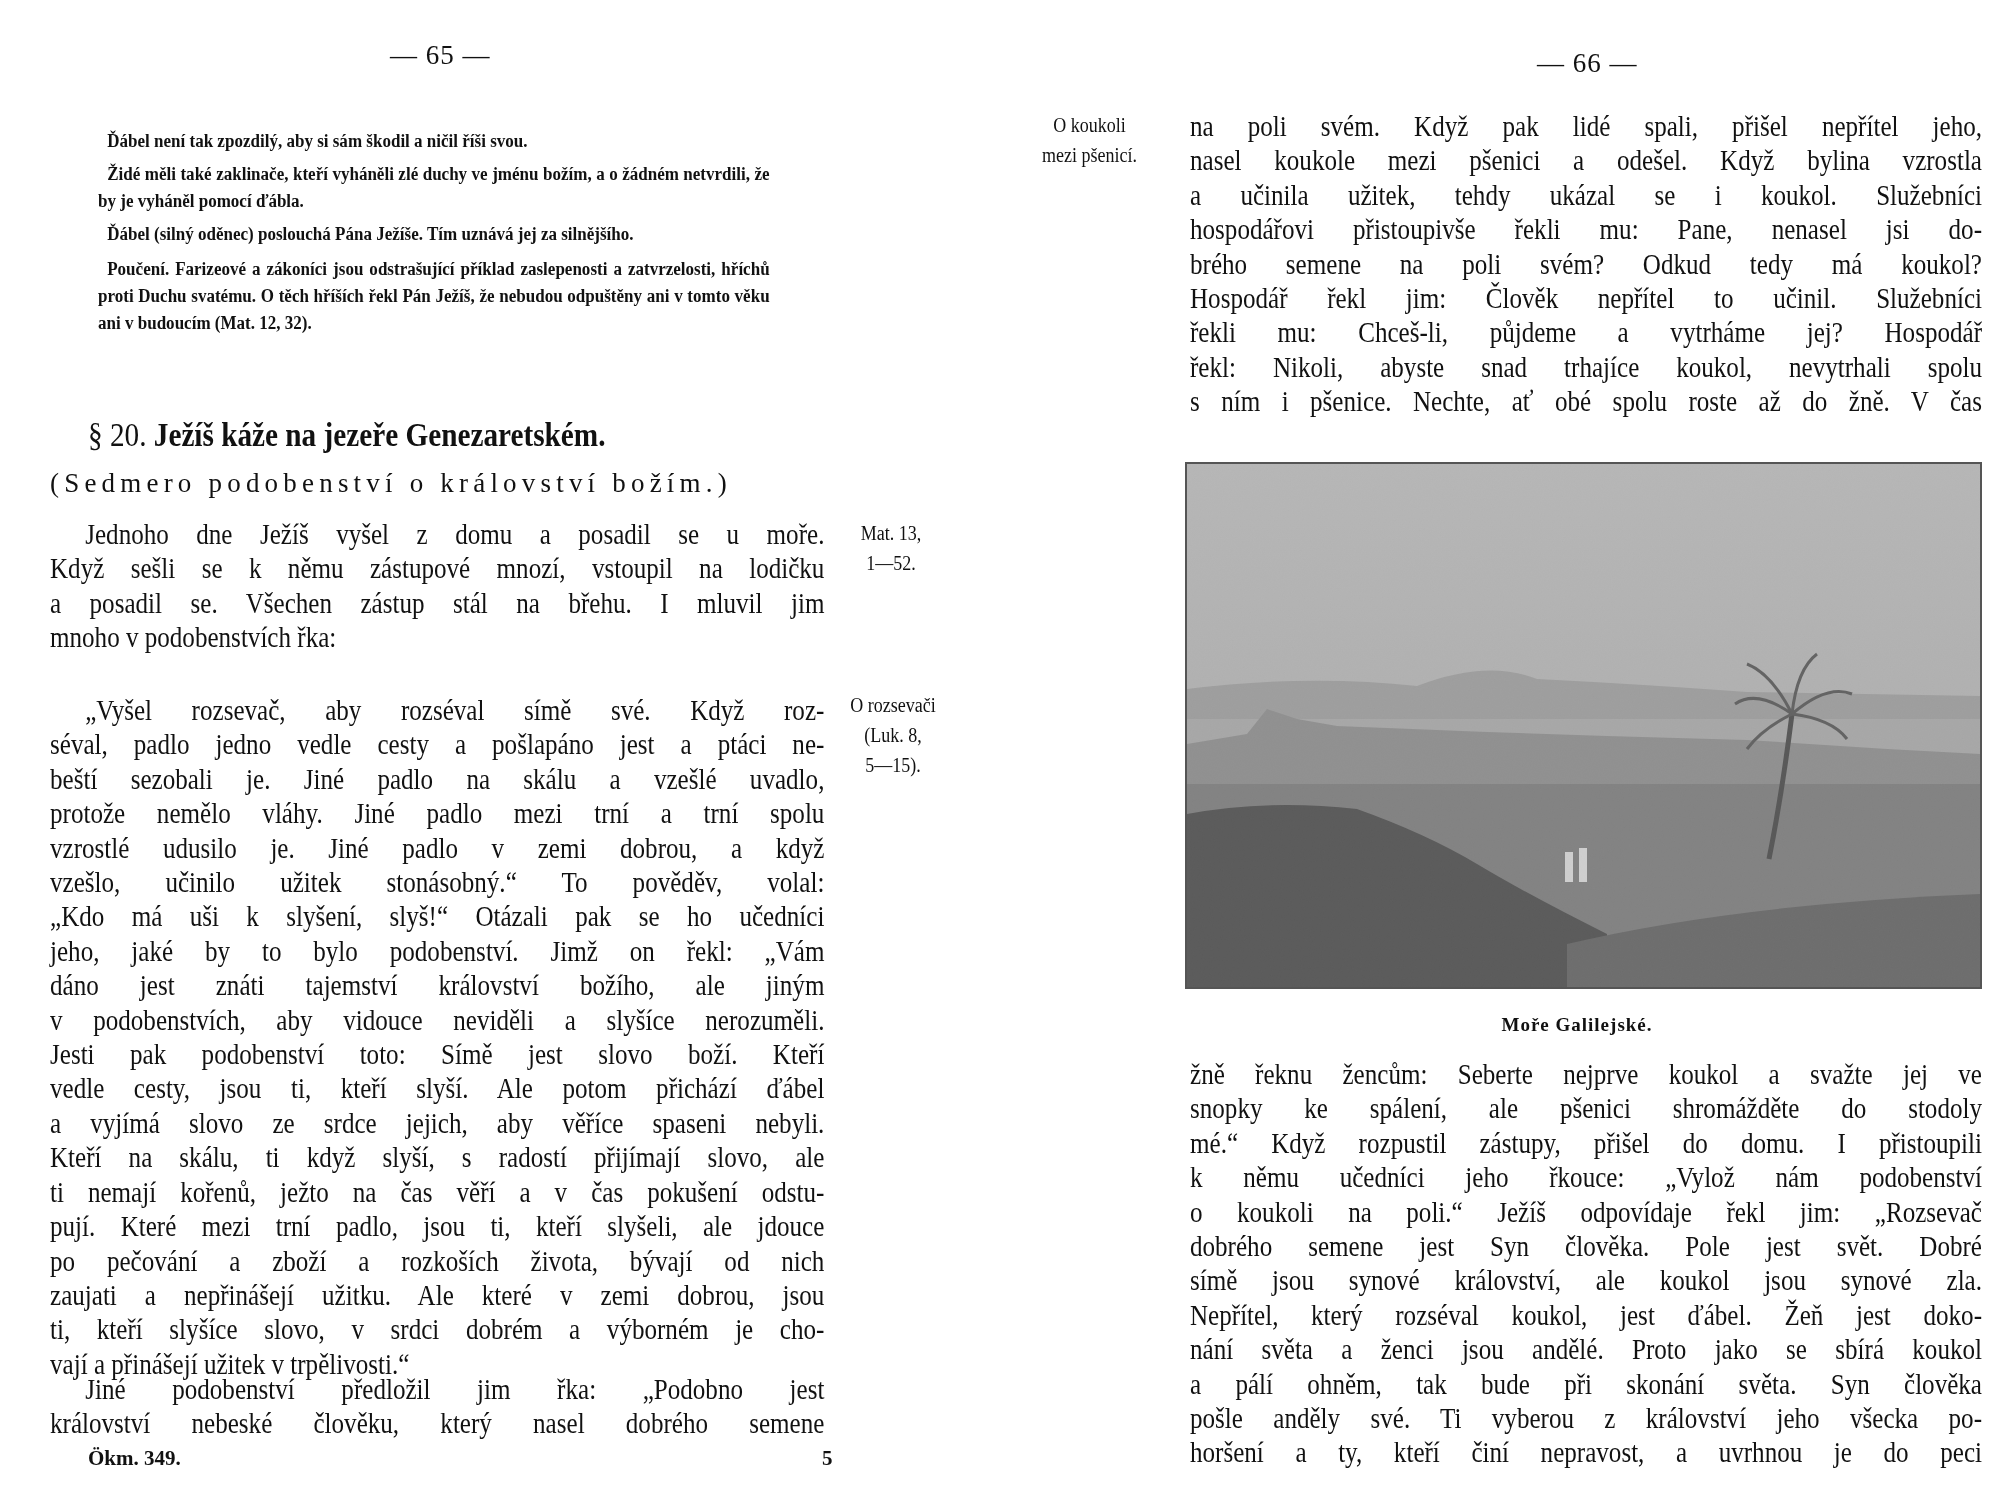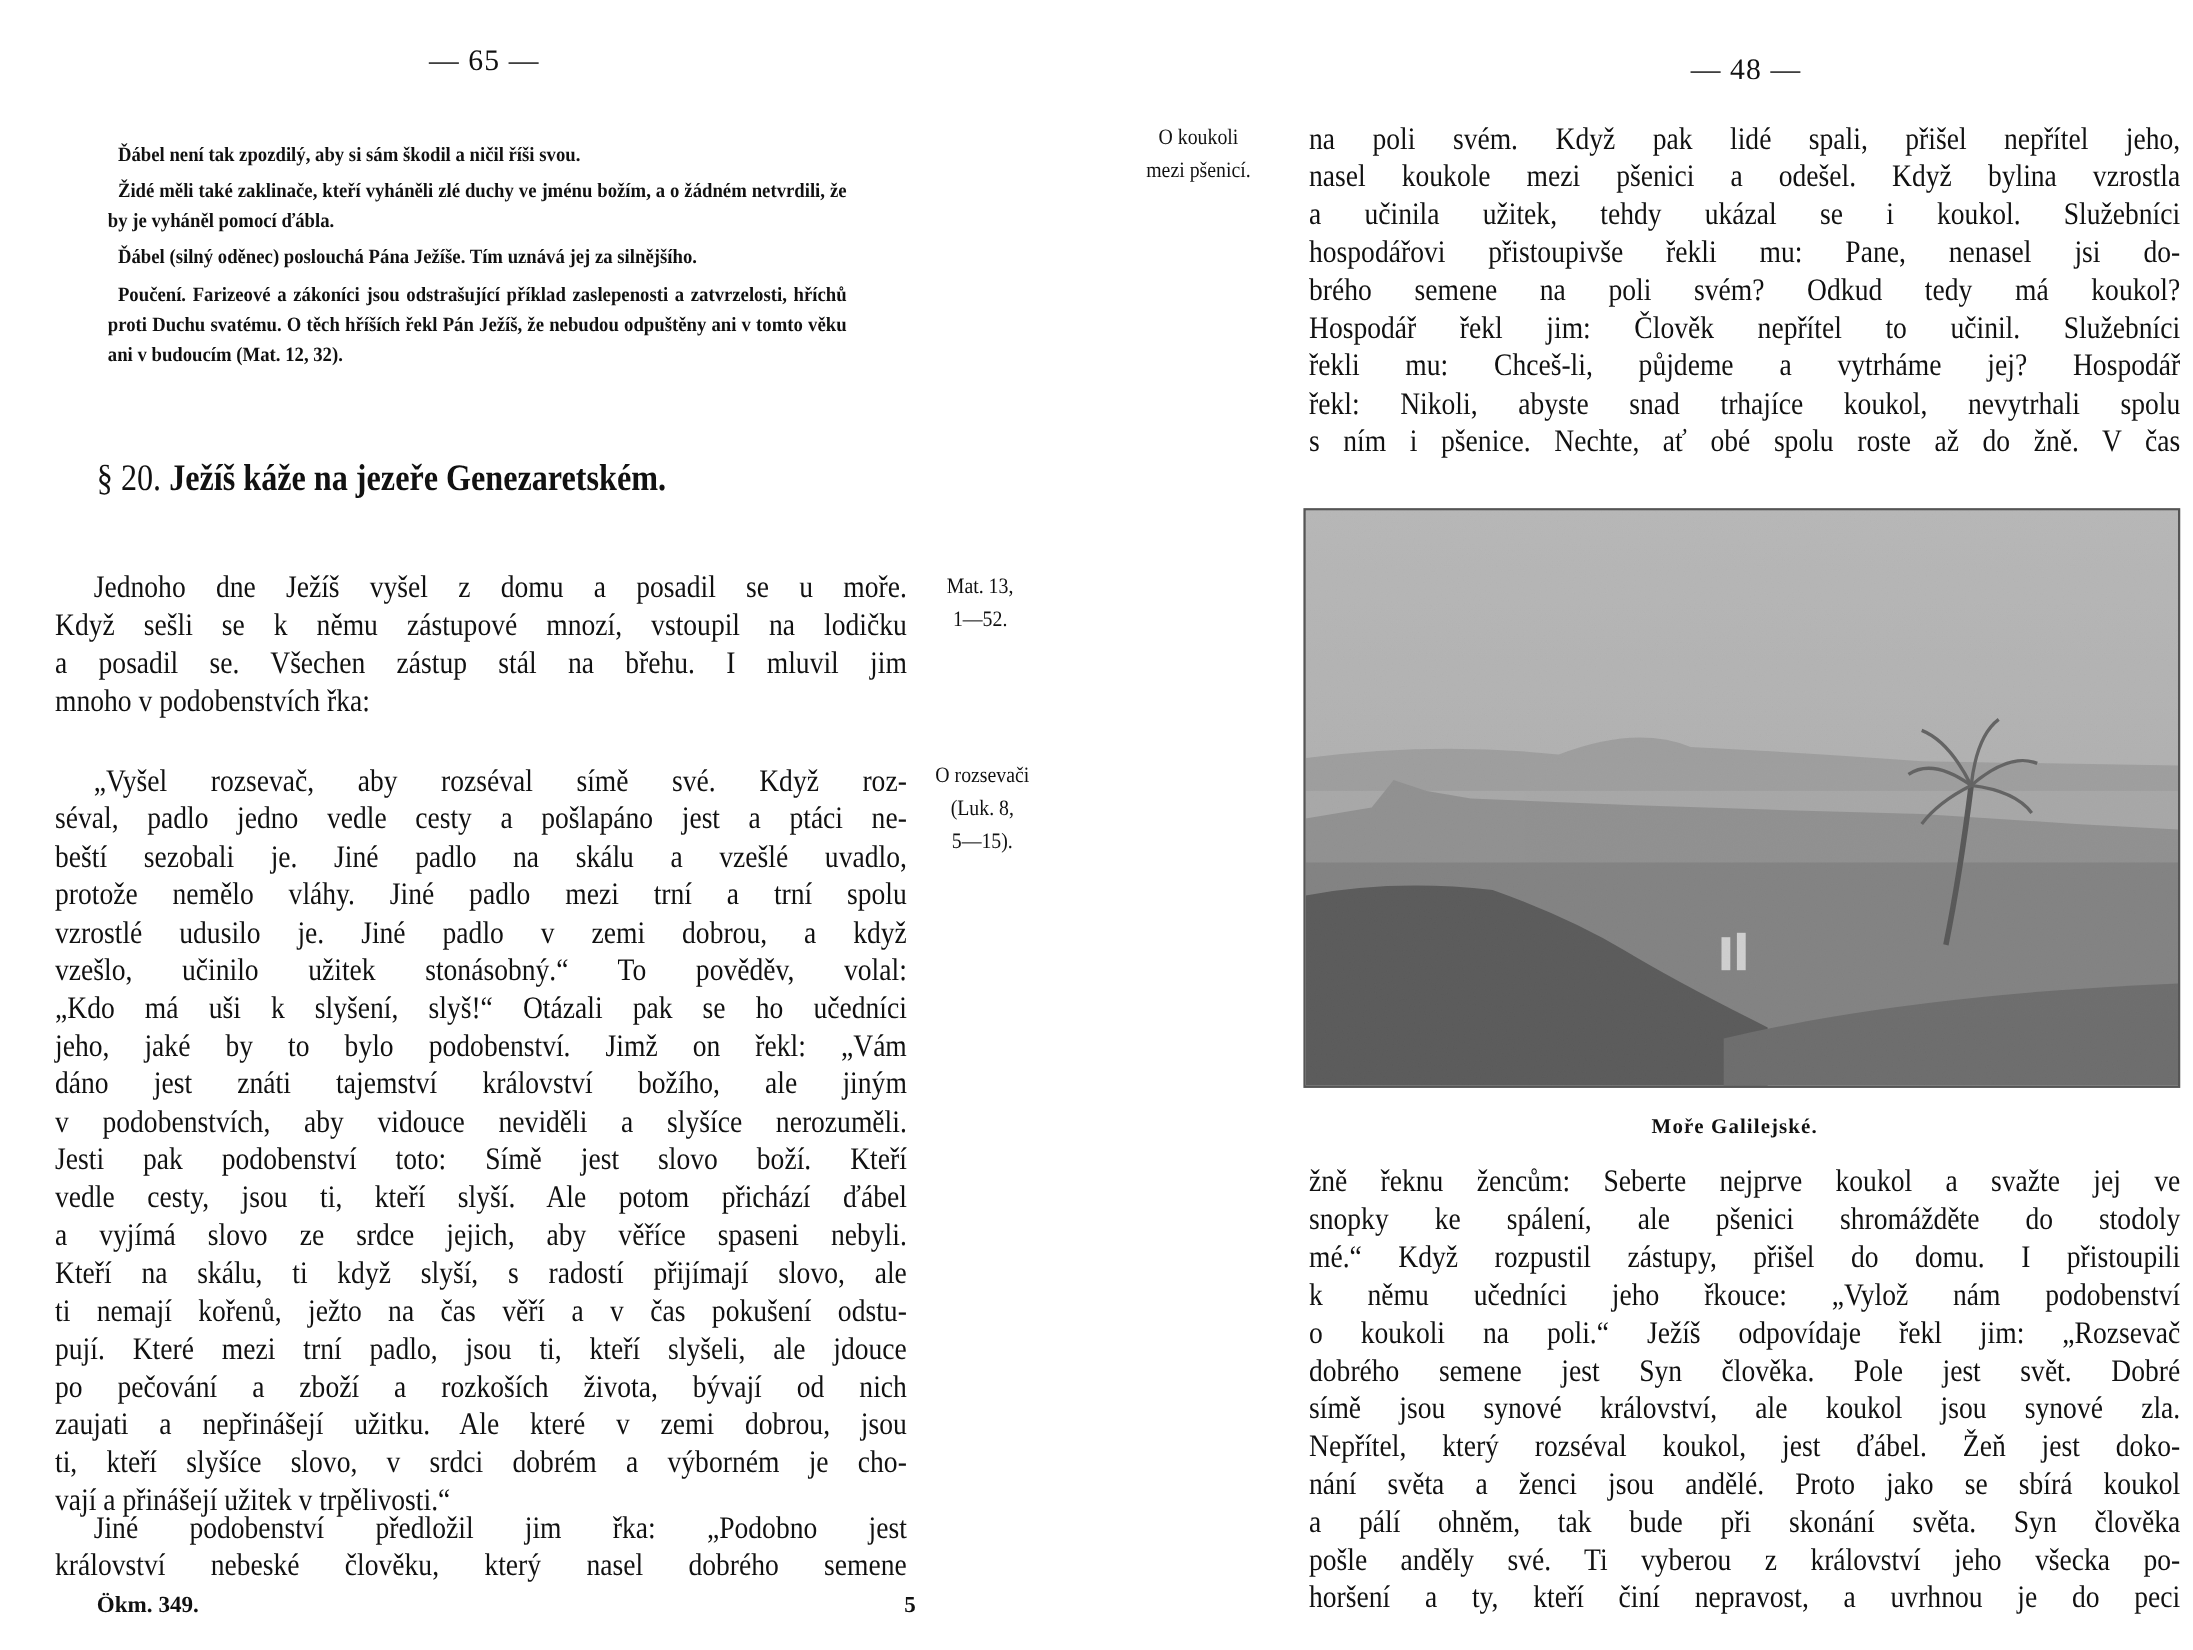--- a/index.html
+++ b/index.html
@@ -64,20 +64,21 @@
     <p class="indent">Ďábel (silný oděnec) poslouchá Pána Ježíše. Tím uznává jej za silnějšího.</p>
     <p class="indent" style="margin-top:8px;">
       <span>Poučení.</span><span style="font-weight:bold;"> Farizeové a zákoníci jsou odstrašující příklad zaslepenosti a zatvrzelosti, hříchů proti Duchu svatému. O těch hříších řekl Pán Ježíš, že nebudou odpuštěny ani v tomto věku ani v budoucím (Mat. 12, 32).</span>
     </p>
   </div>
 
   <div class="heading">
     <span class="sect">§ 20.</span>
     <span>Ježíš káže na jezeře Genezaretském.</span>
   </div>
+  <div class="subheading">(Sedmero podobenství o království božím.)</div>
 
   <div class="body" id="left-body-1">
       <span class="line ind">Jednoho dne Ježíš vyšel z domu a posadil se u moře.</span>
       <span class="line">Když sešli se k němu zástupové mnozí, vstoupil na lodičku</span>
       <span class="line">a posadil se. Všechen zástup stál na břehu. I mluvil jim</span>
       <span class="line last">mnoho v podobenstvích řka:</span>
     </div>
   <div class="body" id="left-body-2">
       <span class="line ind">„Vyšel rozsevač, aby rozséval símě své. Když roz-</span>
       <span class="line">séval, padlo jedno vedle cesty a pošlapáno jest a ptáci ne-</span>
@@ -113,21 +114,21 @@
     <div>O rozsevači</div>
     <div>(Luk. 8,</div>
     <div>5—15).</div>
   </div>
 
   <div class="footer" id="footer-sig">Ökm. 349.</div>
   <div class="footer" id="footer-num">5</div>
 </div>
 
 <div class="page" id="right-page">
-  <div class="pnum">— 48 —</div>
+  <div class="pnum">— 66 —</div>
 
   <div class="margin-note" id="note-koukoli">
     <div>O koukoli</div>
     <div>mezi pšenicí.</div>
   </div>
 
   <div class="body" id="right-body-1">
       <span class="line">na poli svém. Když pak lidé spali, přišel nepřítel jeho,</span>
       <span class="line">nasel koukole mezi pšenici a odešel. Když bylina vzrostla</span>
       <span class="line">a učinila užitek, tehdy ukázal se i koukol. Služebníci</span>

